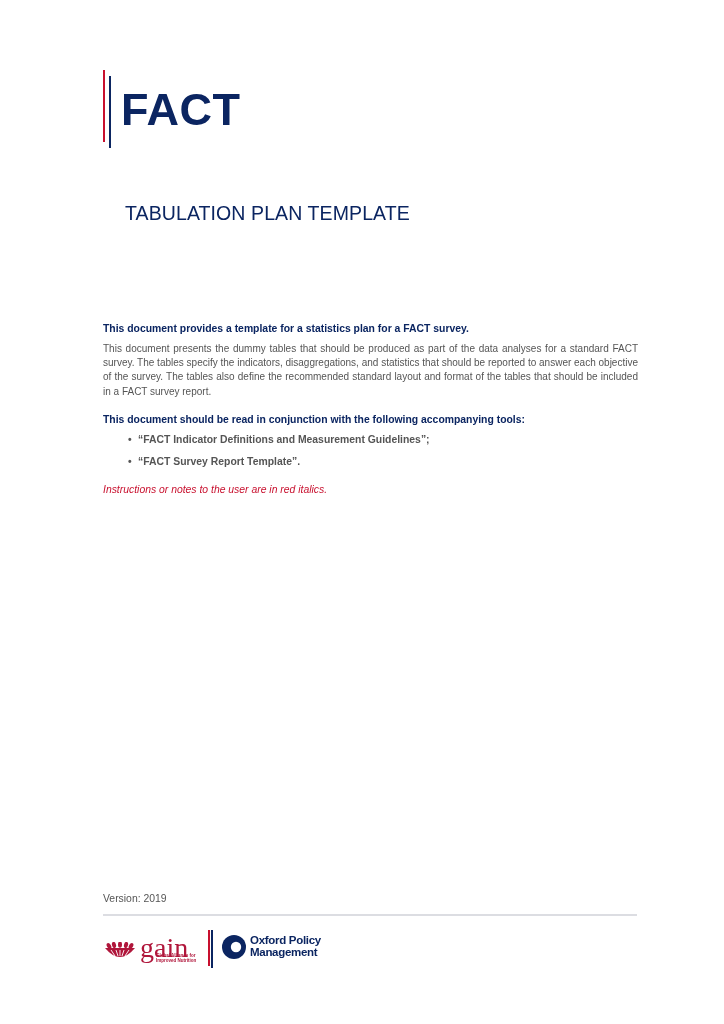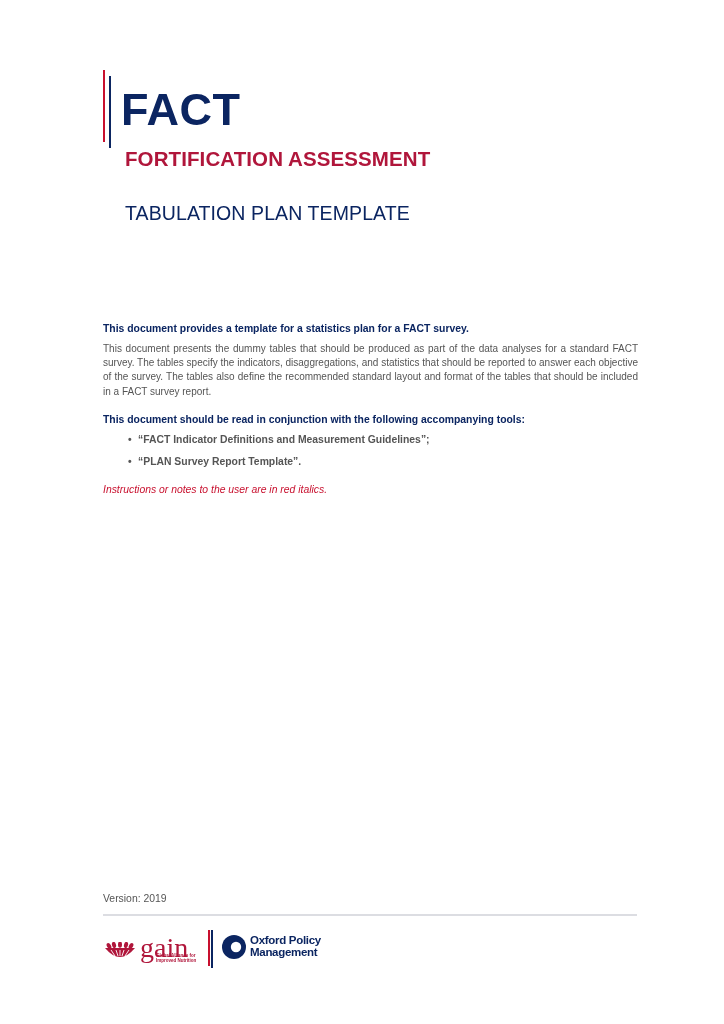--- a/index.html
+++ b/index.html
@@ -38,31 +38,30 @@
   .opm-text { left: 250px; top: 935px; font-size: 11.5px; font-weight: bold; color: #0b2561; line-height: 11.5px; letter-spacing: -0.3px; }
 </style>
 </head>
 <body>
 
 <div class="abs bar-red"></div>
 <div class="abs bar-navy"></div>
 
 <div class="abs title-main">FACT</div>
 <div class="abs title-red">
-  <div>FORTIFICATION ASSESSMENT</div>
 </div>
 <div class="abs title-sub">TABULATION PLAN TEMPLATE</div>
 
 <div class="abs intro-heading">This document provides a template for a statistics plan for a FACT survey.</div>
 <div class="abs intro-body">This document presents the dummy tables that should be produced as part of the data analyses for a standard FACT survey. The tables specify the indicators, disaggregations, and statistics that should be reported to answer each objective of the survey. The tables also define the recommended standard layout and format of the tables that should be included in a FACT survey report.</div>
 
 <div class="abs tools-heading">This document should be read in conjunction with the following accompanying tools:</div>
 <ul class="abs tools-list">
   <li>“FACT Indicator Definitions and Measurement Guidelines”;</li>
-  <li>“PLAN Survey Report Template”.</li>
+  <li>“FACT Survey Report Template”.</li>
 </ul>
 
 <div class="abs note">Instructions or notes to the user are in red italics.</div>
 
 <div class="abs version">Version: 2019</div>
 <div class="abs footer-rule"></div>
 
 <div class="abs gain-logo">
   <svg class="gain-icon" viewBox="0 0 34 20">
     <path d="M2 6 Q17 24 32 6 Z" fill="#b0163b"></path>

